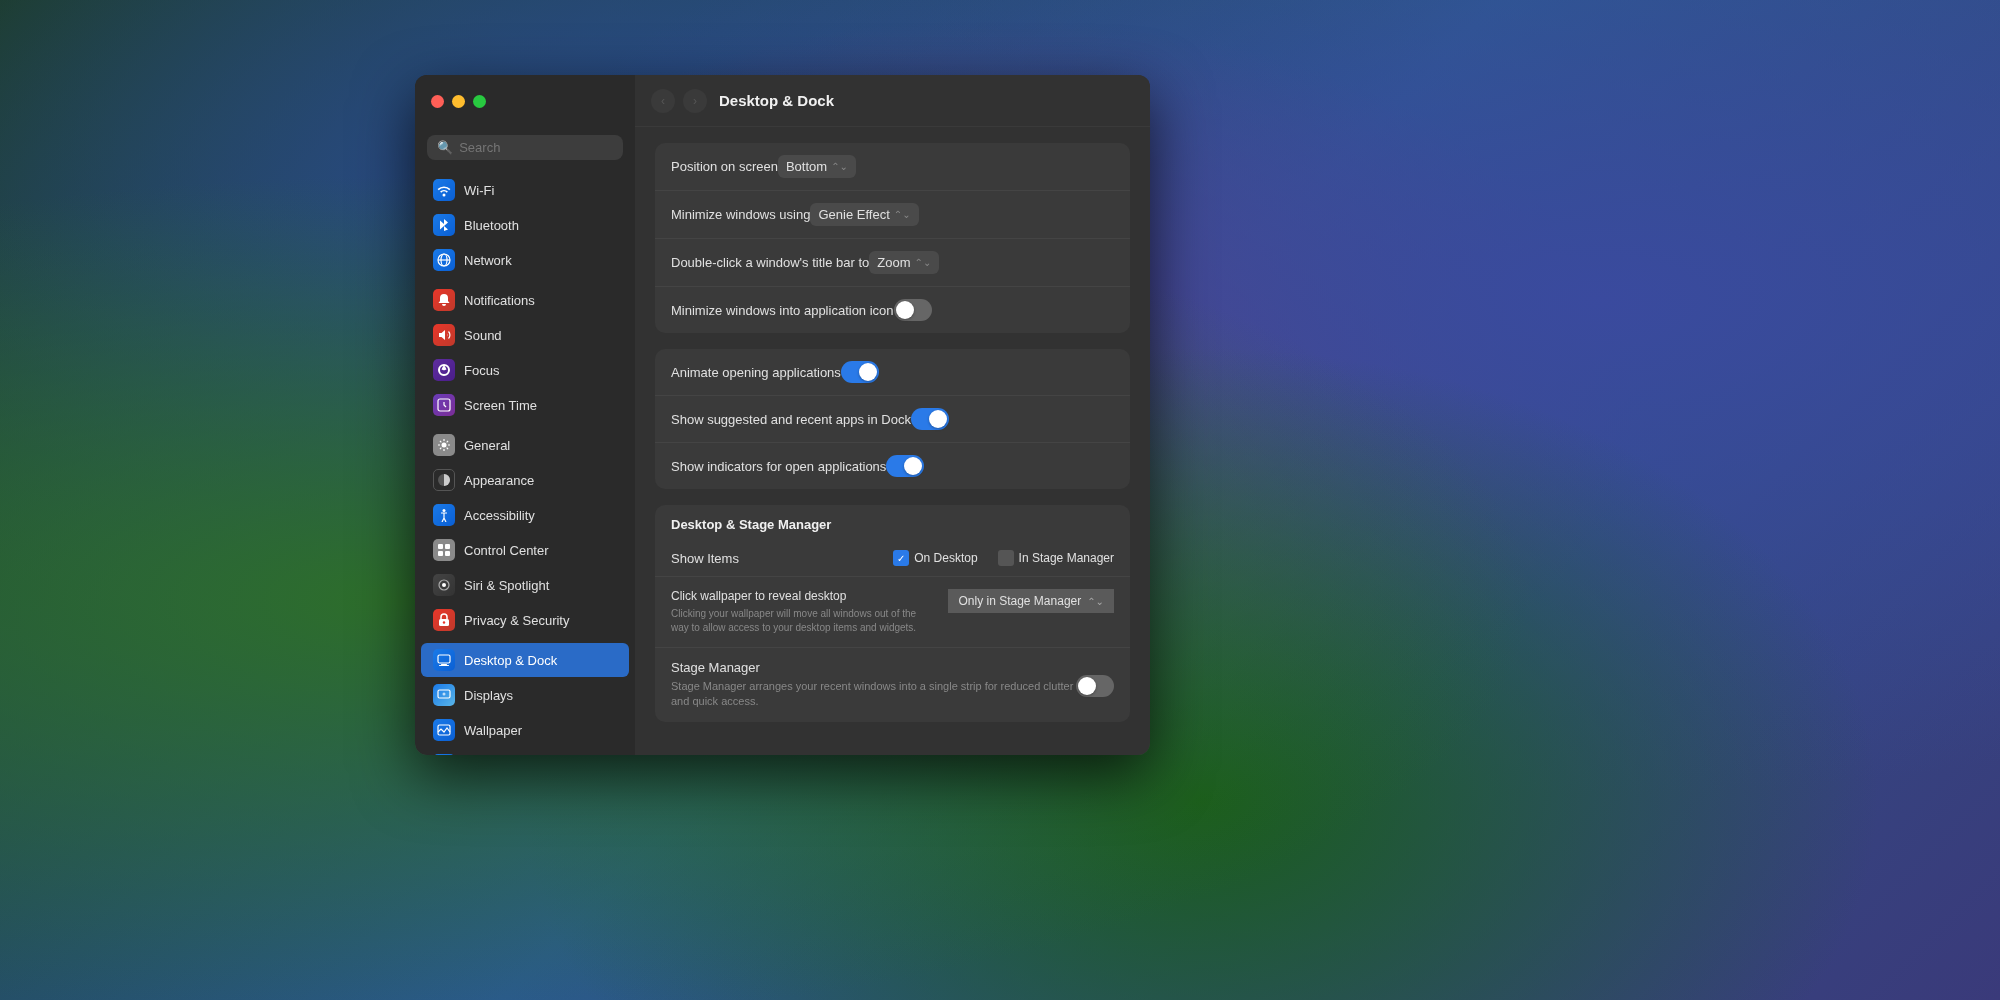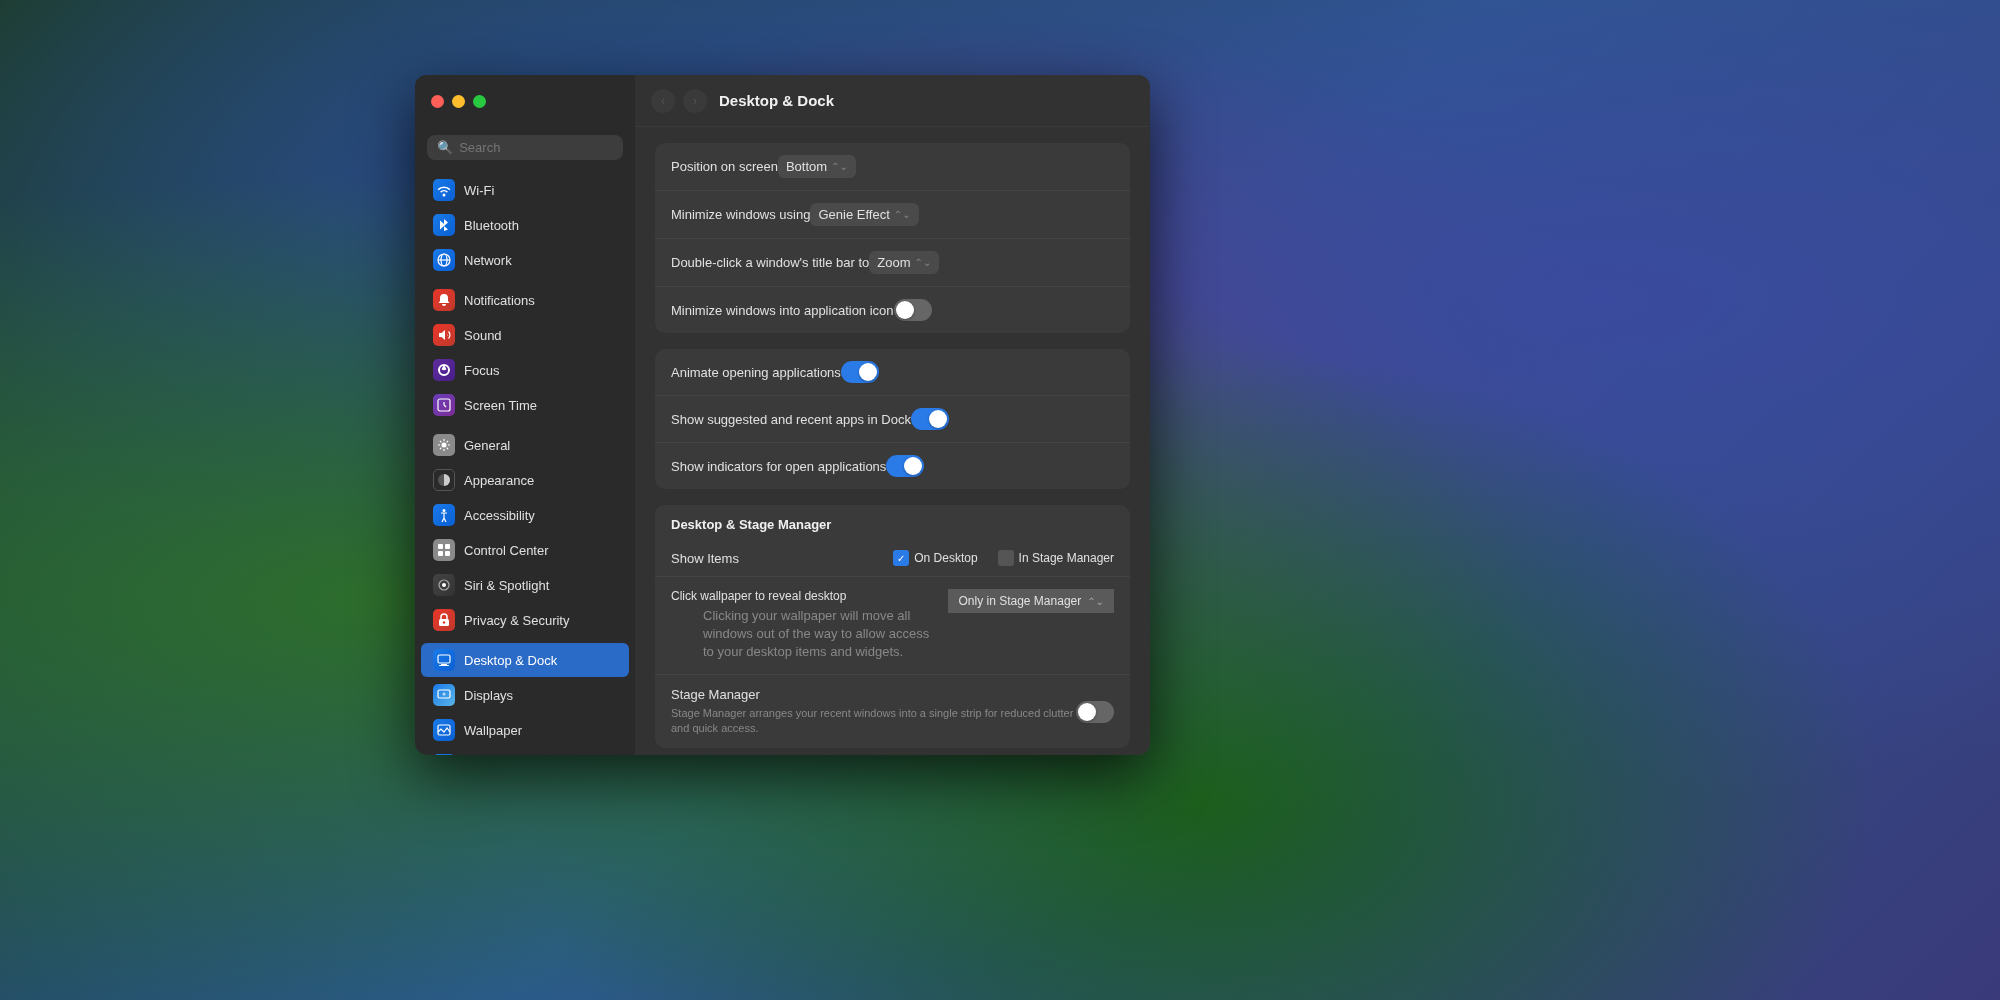--- a/index.html
+++ b/index.html
@@ -341,24 +341,23 @@
       flex: 1;
     }
 
     .wallpaper-title {
       font-size: 12px;
       color: #e0e0e0;
       margin-bottom: 4px;
     }
 
     .wallpaper-desc {
-      font-size: 13px;
+      font-size: 10px;
       color: #888;
       line-height: 1.4;
-      margin-left: 32px;
     }
 
     .stage-manager-dropdown {
       background: #5a5a5a;
       border-radius: 0;
       padding: 5px 10px;
       display: flex;
       align-items: center;
       gap: 6px;
       cursor: pointer;

